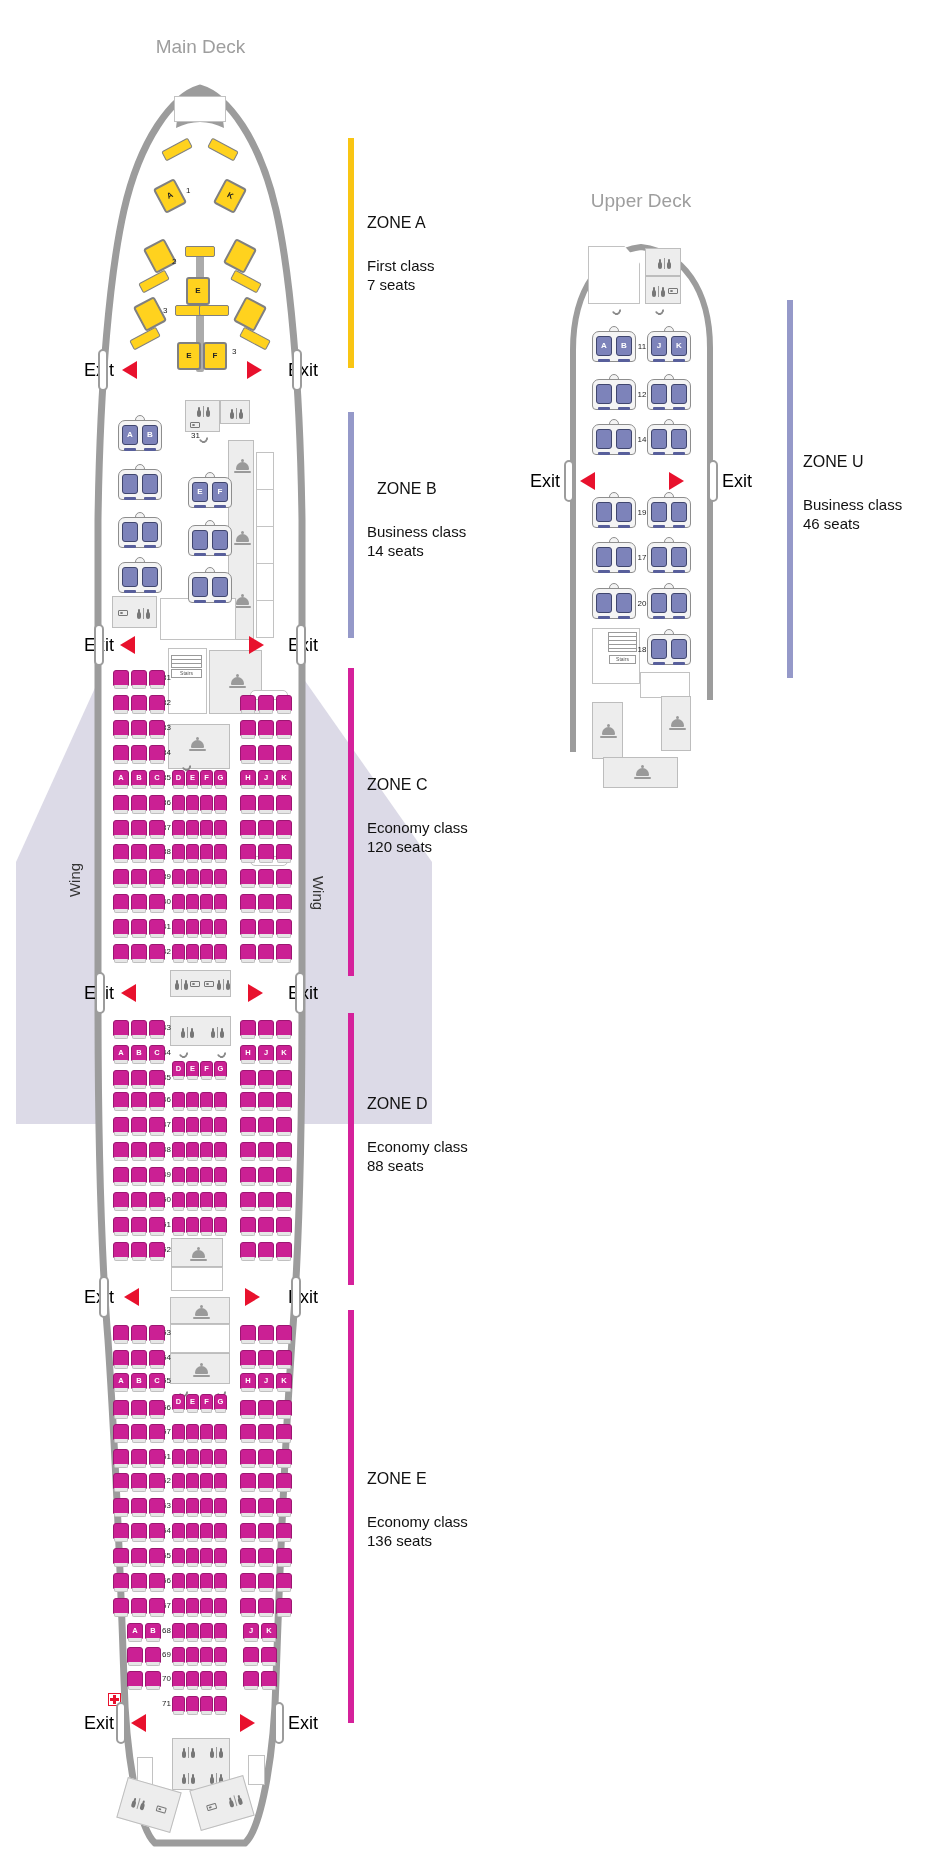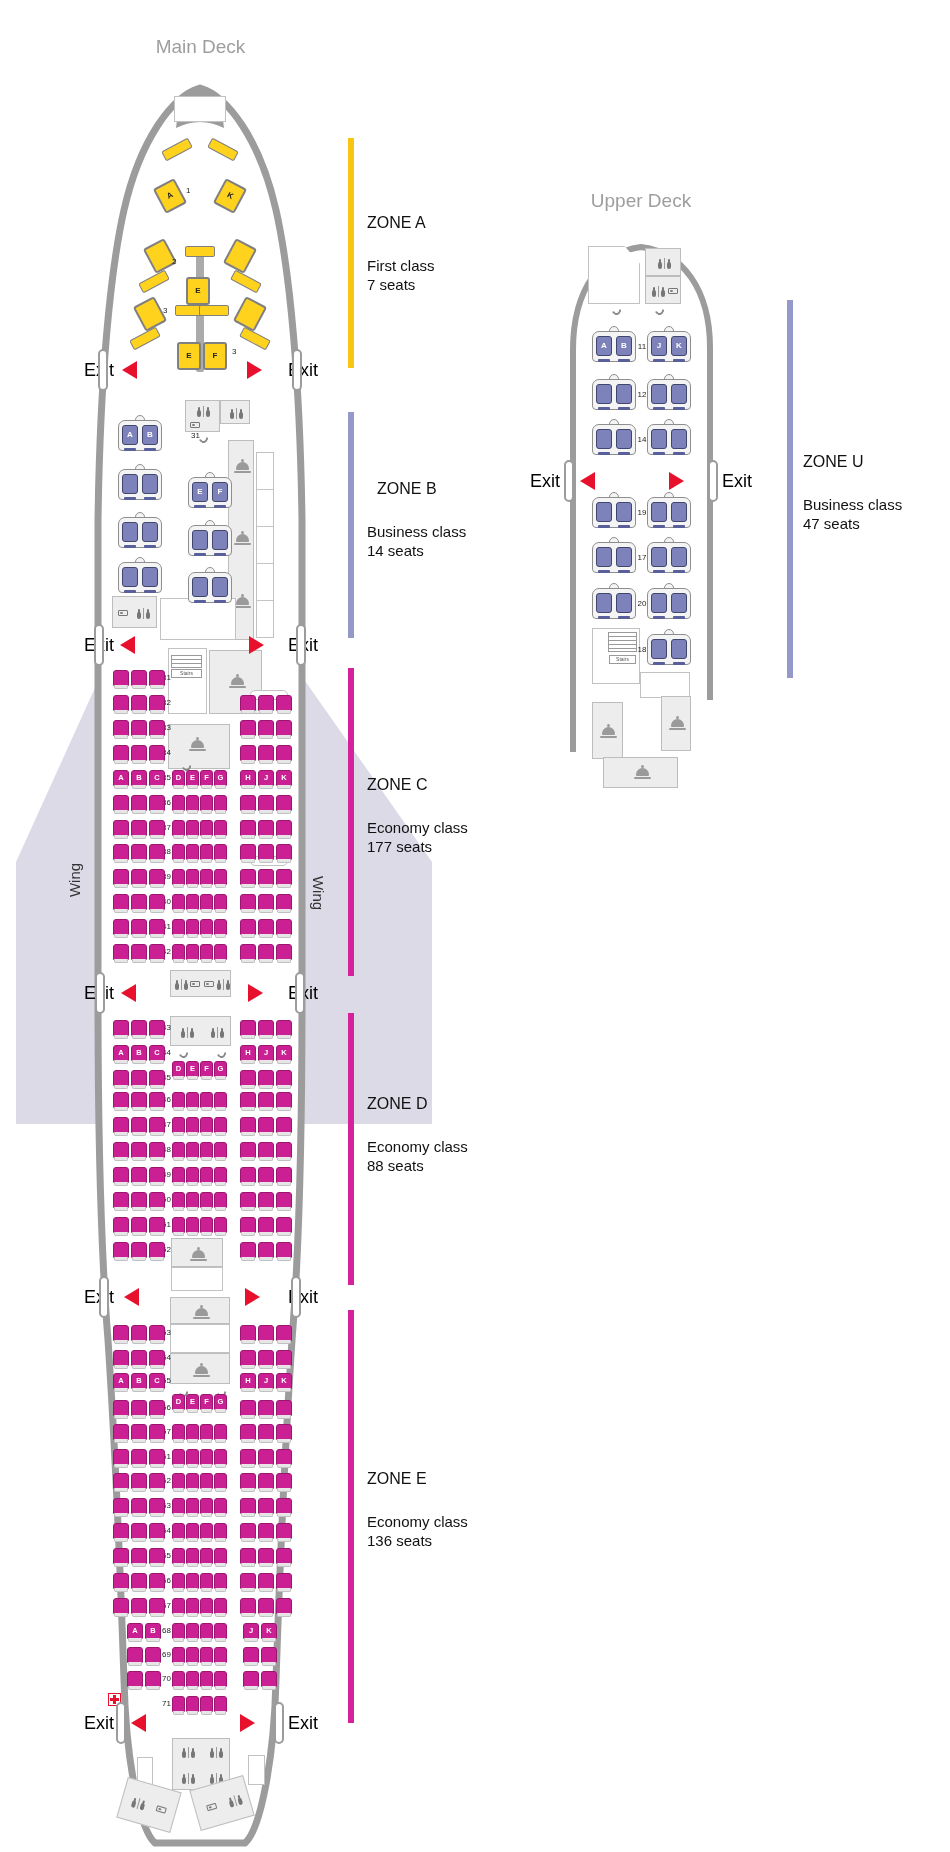--- a/index.html
+++ b/index.html
@@ -168,33 +168,33 @@
     <div class="zhead" style="left: 367px; top: 214px;">ZONE A</div>
     <div class="zline" style="left: 367px; top: 257px;">First class</div>
     <div class="zline" style="left: 367px; top: 276px;">7 seats</div>
     <div class="zbar" style="left: 348px; top: 412px; height: 226px; background: rgb(149, 153, 201);"></div>
     <div class="zhead" style="left: 377px; top: 480px;">ZONE B</div>
     <div class="zline" style="left: 367px; top: 523px;">Business class</div>
     <div class="zline" style="left: 367px; top: 542px;">14 seats</div>
     <div class="zbar" style="left: 348px; top: 668px; height: 308px; background: rgb(213, 33, 155);"></div>
     <div class="zhead" style="left: 367px; top: 776px;">ZONE C</div>
     <div class="zline" style="left: 367px; top: 819px;">Economy class</div>
-    <div class="zline" style="left: 367px; top: 838px;">177 seats</div>
+    <div class="zline" style="left: 367px; top: 838px;">120 seats</div>
     <div class="zbar" style="left: 348px; top: 1013px; height: 272px; background: rgb(213, 33, 155);"></div>
     <div class="zhead" style="left: 367px; top: 1095px;">ZONE D</div>
     <div class="zline" style="left: 367px; top: 1138px;">Economy class</div>
     <div class="zline" style="left: 367px; top: 1157px;">88 seats</div>
     <div class="zbar" style="left: 348px; top: 1310px; height: 413px; background: rgb(213, 33, 155);"></div>
     <div class="zhead" style="left: 367px; top: 1470px;">ZONE E</div>
     <div class="zline" style="left: 367px; top: 1513px;">Economy class</div>
     <div class="zline" style="left: 367px; top: 1532px;">136 seats</div>
     <div class="zbar" style="left: 787px; top: 300px; height: 378px; background: rgb(149, 153, 201);"></div>
     <div class="zhead" style="left: 803px; top: 453px;">ZONE U</div>
     <div class="zline" style="left: 803px; top: 496px;">Business class</div>
-    <div class="zline" style="left: 803px; top: 515px;">47 seats</div>
+    <div class="zline" style="left: 803px; top: 515px;">46 seats</div>
     <div class="ext extl" style="left: 70px; top: 359px;">Exit</div>
     <div class="ext" style="left: 288px; top: 359px;">Exit</div>
     <div class="door" style="left: 98px; top: 349px;"></div>
     <div class="door" style="left: 292px; top: 349px;"></div>
     <div class="tril" style="left: 122px; top: 361px;"></div>
     <div class="trir" style="left: 247px; top: 361px;"></div>
     <div class="ext extl" style="left: 70px; top: 634px;">Exit</div>
     <div class="ext" style="left: 288px; top: 634px;">Exit</div>
     <div class="door" style="left: 94px; top: 624px;"></div>
     <div class="door" style="left: 296px; top: 624px;"></div>

